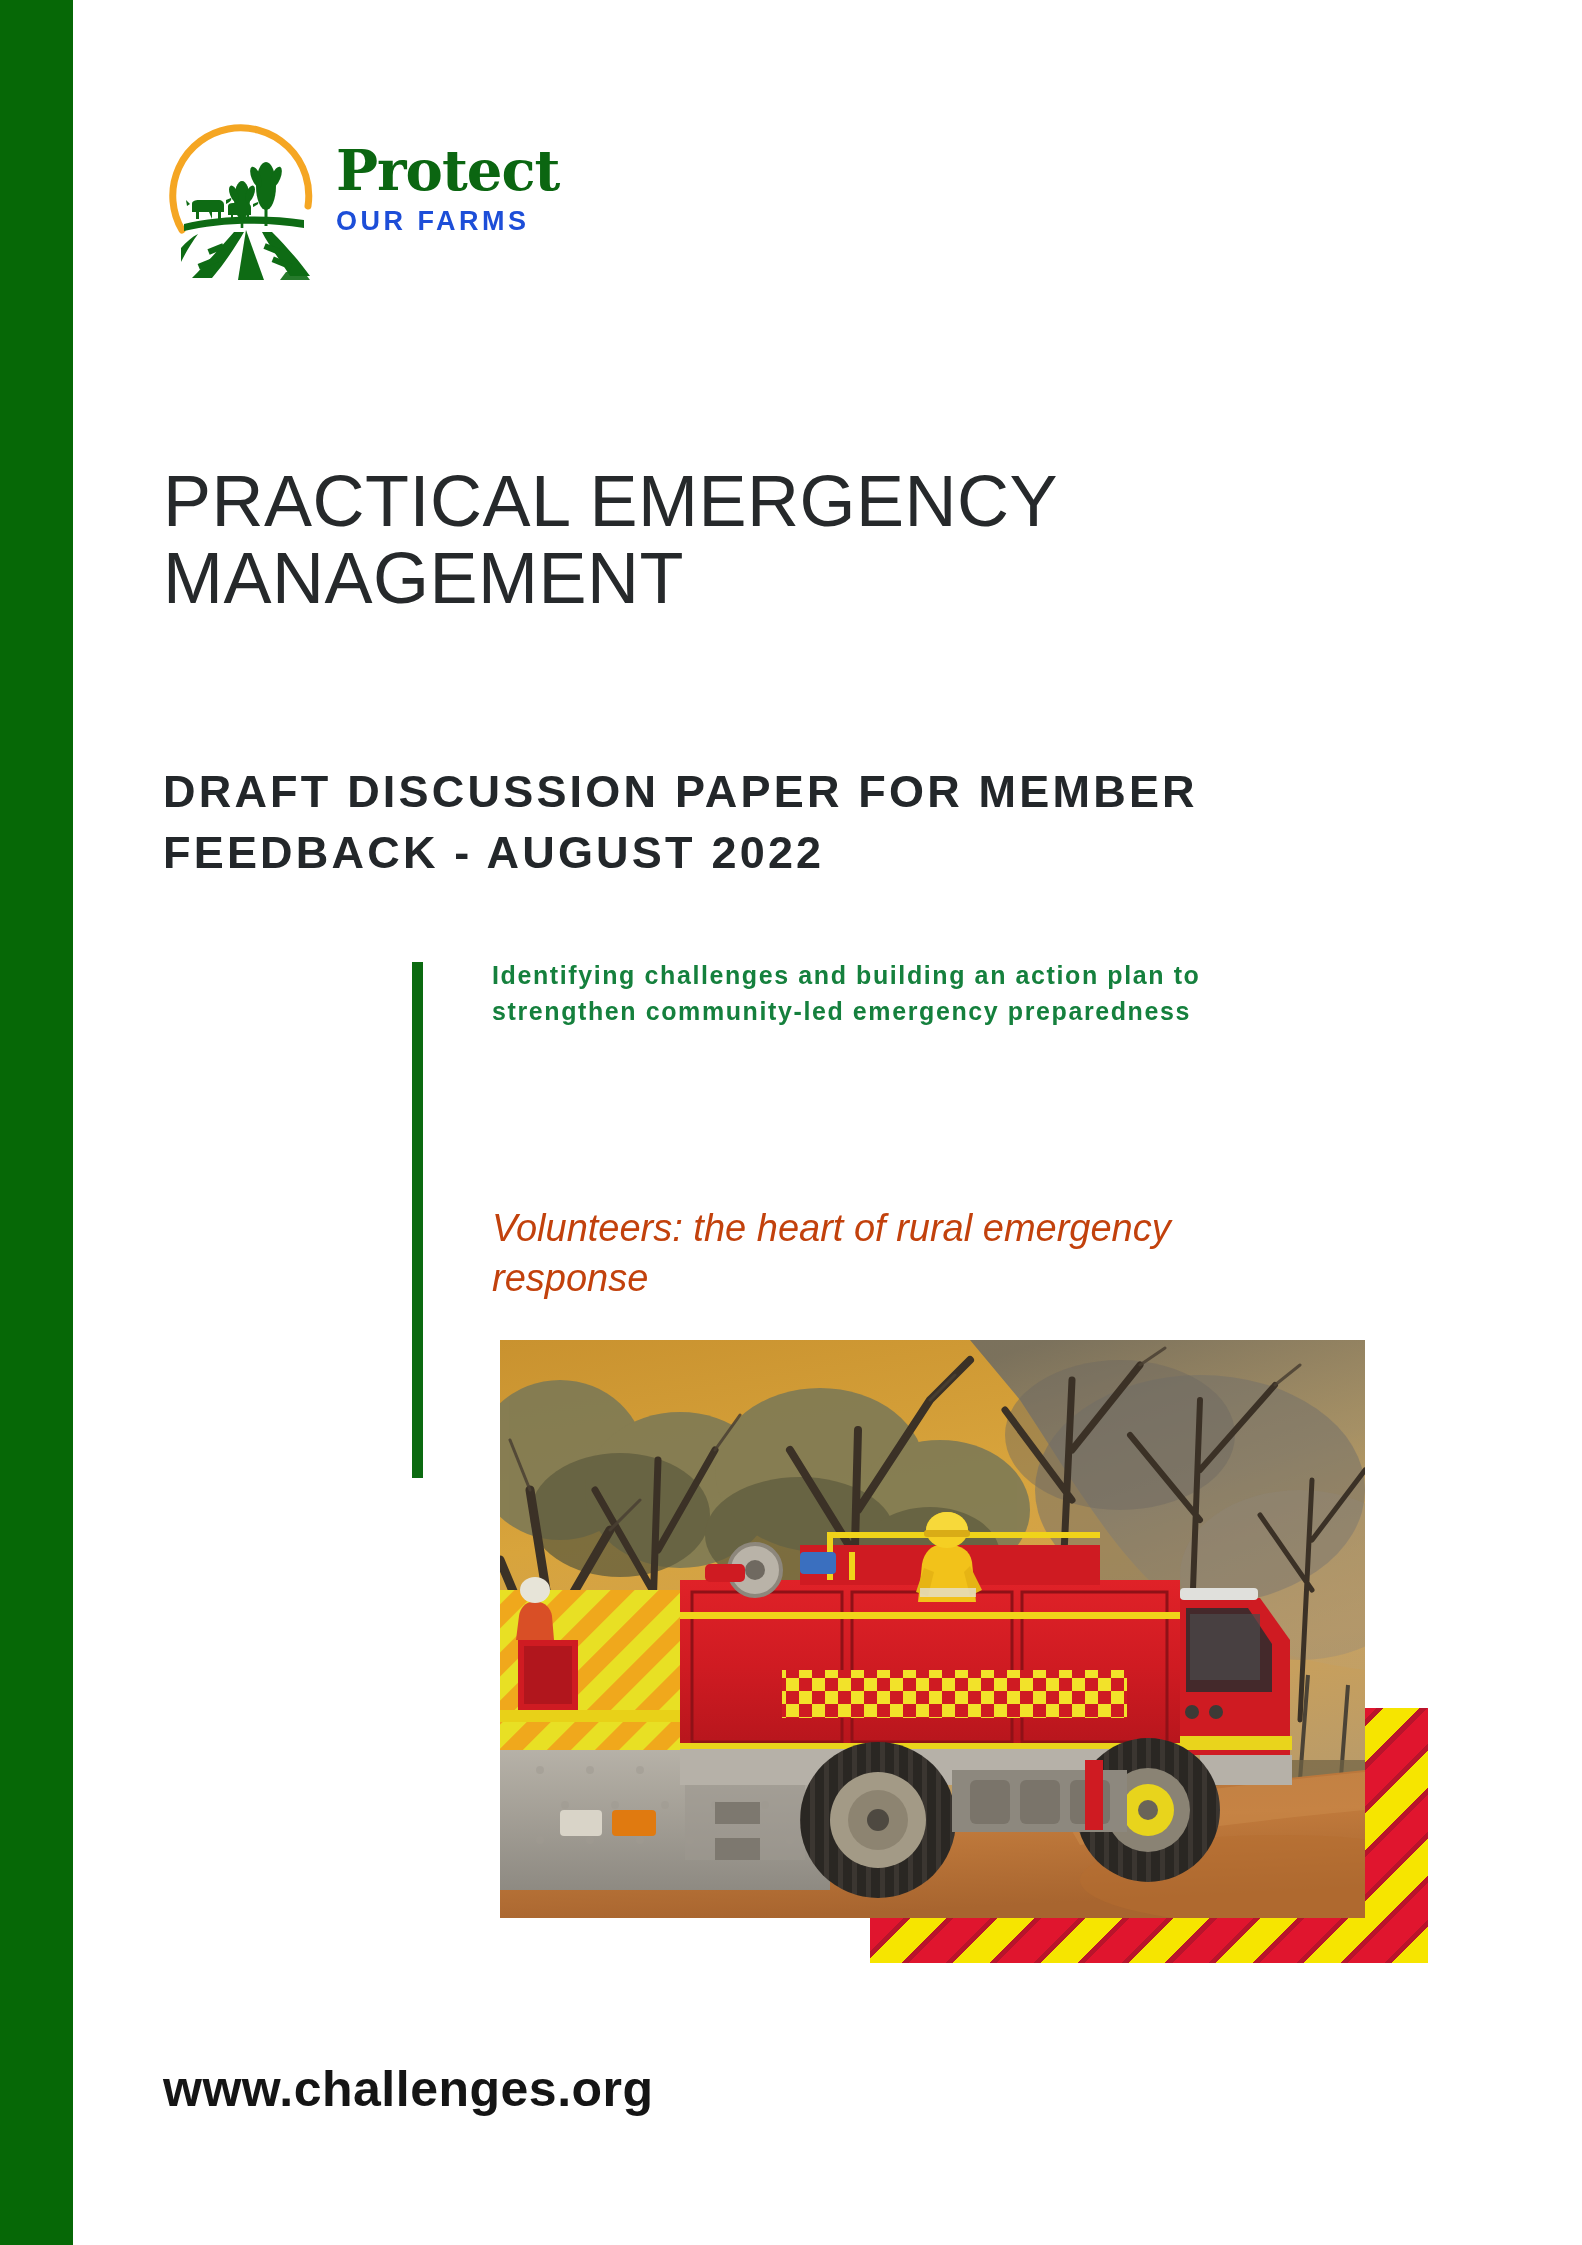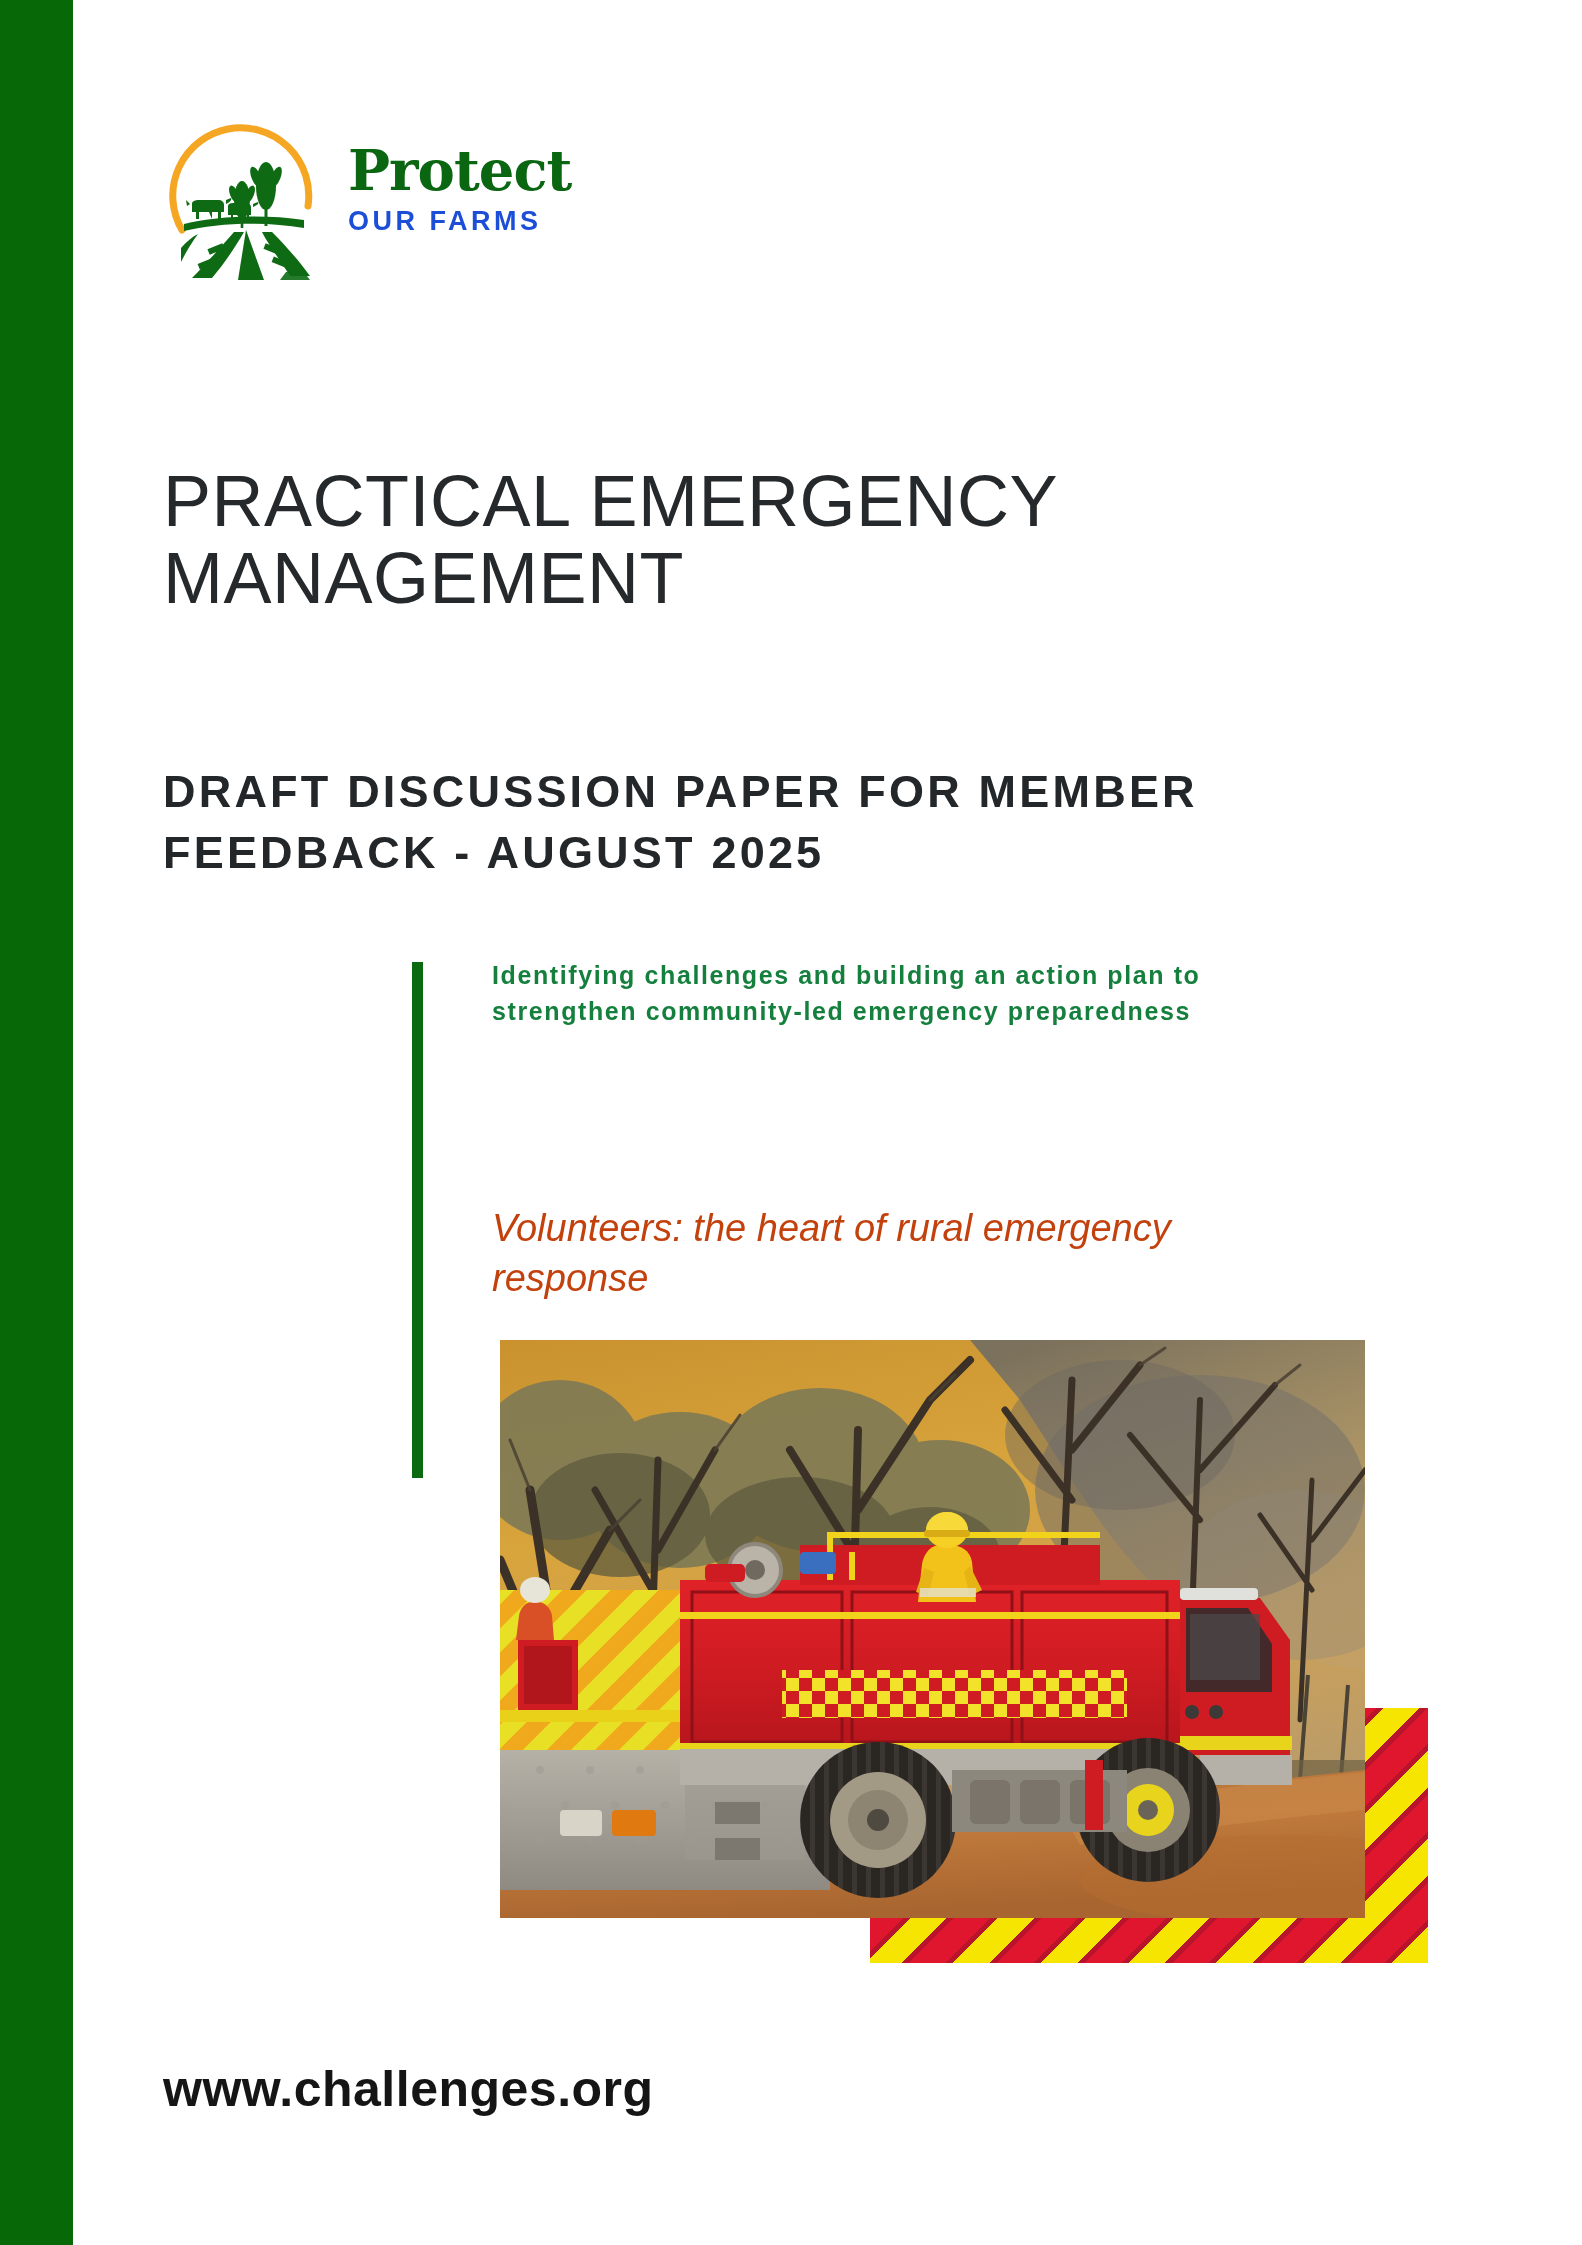--- a/index.html
+++ b/index.html
@@ -6,21 +6,21 @@
   body{width:1582px;height:2245px;position:relative;overflow:hidden;
        font-family:"Liberation Sans", sans-serif;}
 
   
   .side-band{position:absolute;left:0;top:0;width:73px;height:2245px;
              background:#066806;}
 
   
   .logo{position:absolute;left:168px;top:120px;width:345px;height:160px;}
   .logo-mark{position:absolute;left:0;top:0;width:160px;height:160px;}
-  .logo-words{position:absolute;left:180px;top:22px;}
+  .logo-words{position:absolute;left:168px;top:22px;}
   .logo-protect{font-family:"DejaVu Serif", serif;font-weight:bold;
                 font-size:56px;color:#0b6611;line-height:1;letter-spacing:-1px;}
   .logo-ourfarms{font-family:"Liberation Sans", sans-serif;font-weight:bold;
                  font-size:27px;color:#1d4ed8;letter-spacing:3.5px;
                  margin-top:10px;line-height:1;}
 
   
   .doc-title{position:absolute;left:163px;top:415px;width:1120px;
              font-family:"Liberation Sans", sans-serif;
              font-weight:300;font-size:72px;line-height:1.06;
@@ -117,21 +117,21 @@
   </div>
 
   <div class="logo-words">
     <div class="logo-protect">Protect</div>
     <div class="logo-ourfarms">OUR FARMS</div>
   </div>
 </div>
 
 <h1 class="doc-title">PRACTICAL EMERGENCY MANAGEMENT</h1>
 
-<h2 class="doc-subtitle">DRAFT DISCUSSION PAPER FOR MEMBER FEEDBACK - AUGUST 2025</h2>
+<h2 class="doc-subtitle">DRAFT DISCUSSION PAPER FOR MEMBER FEEDBACK - AUGUST 2022</h2>
 
 <div class="accent-bar"></div>
 
 <div class="lead-text">Identifying challenges and building an action plan to strengthen community-led emergency preparedness</div>
 
 <div class="lead-caption">Volunteers: the heart of rural emergency response</div>
 
 <div class="chev chev-right"></div>
 <div class="chev chev-bottom"></div>
 

